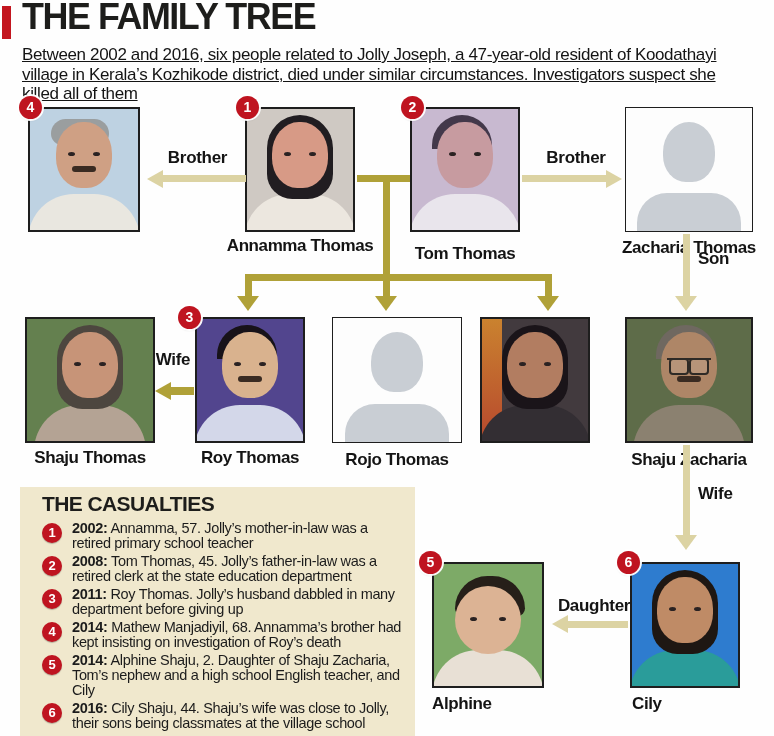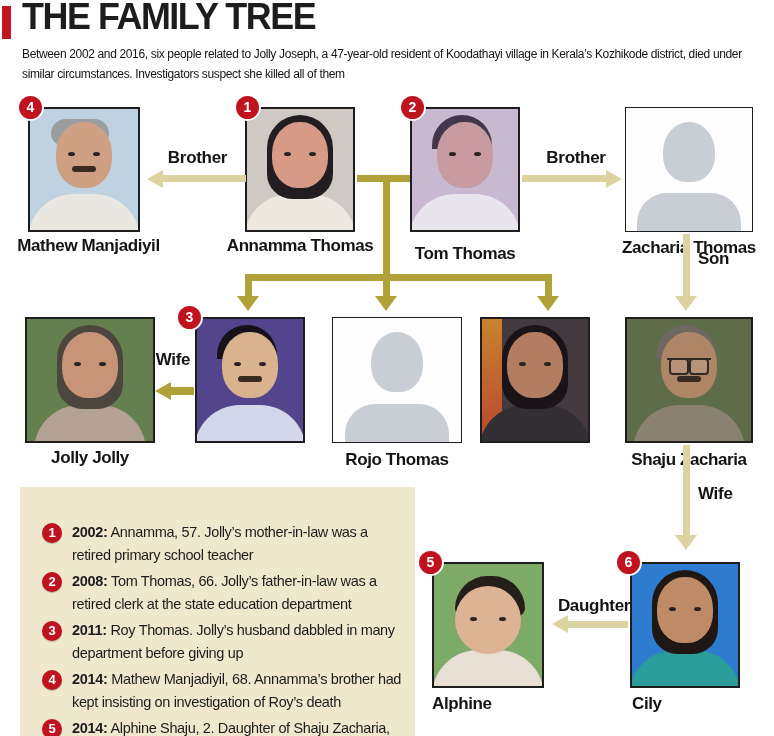--- a/index.html
+++ b/index.html
@@ -4,22 +4,22 @@
 <style>
   * { margin:0; padding:0; box-sizing:border-box; }
   html,body { background:#ffffff; }
   body { font-family:"Liberation Sans", sans-serif; }
   .page { position:relative; width:774px; height:736px; background:#fefefe; overflow:hidden; }
 
   
   .red-bar { position:absolute; left:2px; top:6px; width:9px; height:33px; background:#c3161f; }
   .title { position:absolute; left:22px; top:-4px; font-size:37px; font-weight:bold;
            letter-spacing:-1.5px; color:#1d1d1b; transform:scaleX(.97); transform-origin:left; }
-  .intro { position:absolute; left:22px; top:45px; width:722px; font-size:12px; line-height:19.5px;
-           color:#141414; letter-spacing:-0.35px; }
+  .intro { position:absolute; left:22px; top:45px; width:722px; font-size:17px; line-height:19.5px;
+           color:#141414; letter-spacing:-0.35px;text-decoration:underline; }
 
   
   .photo { position:absolute; border:2px solid #1e1e1e; overflow:hidden; background:var(--pbg,#fff); }
   .shoulders { position:absolute; left:50%; bottom:-16px; width:112px; height:52px; margin-left:-56px;
                background:var(--shirt,#ddd); border-radius:46px 46px 0 0; }
   .hair { position:absolute; left:50%; top:6px; width:66px; height:84px; margin-left:-33px;
           background:var(--hair,#222); border-radius:34px 34px 26px 26px; }
   .hair.m { width:60px; height:34px; border-radius:30px 30px 0 0; }
   .hair.bald { width:58px; height:26px; top:10px; background:var(--hair); opacity:.55; }
   .head { position:absolute; left:50%; top:13px; width:56px; height:66px; margin-left:-28px;
@@ -84,21 +84,21 @@
 
   
   .cas { position:absolute; left:20px; top:487px; width:395px; height:249px; background:#f0e8cd; }
   .cas h2 { position:absolute; left:22px; top:5px; font-size:21px; font-weight:bold; color:#1d1d1b;
             letter-spacing:-0.6px; }
   .cas ul { position:absolute; left:22px; top:34px; width:360px; list-style:none; }
   .cas li { display:flex; align-items:flex-start; margin-bottom:3px; }
   .cas .cbadge { flex:0 0 20px; width:20px; height:20px; border-radius:50%; background:#bf1420;
             color:#fff; font-weight:bold; font-size:13px; line-height:20px; text-align:center;
             margin-top:2px; box-shadow:0 1px 1px rgba(0,0,0,.25); }
-  .cas .ctext { margin-left:10px; width:330px; font-size:14.5px; line-height:23px; color:#1c1c1c;
+  .cas .ctext { margin-left:10px; width:330px; font-size:14.5px; line-height:15px; color:#1c1c1c;
             letter-spacing:-0.35px; }
   .cas .ctext b { letter-spacing:-0.3px; }
 </style>
 </head>
 <body>
 
 <div class="page">
 
   <div class="red-bar"></div>
   <h1 class="title">THE FAMILY TREE</h1>
@@ -107,21 +107,20 @@
   <div class="photo p-mathew" style="left:28px; top:107px; width:112px; height:125px;">
     <div class="shoulders"></div>
     <div class="hair bald"></div>
     <div class="head">
       <div class="eye l"></div>
       <div class="eye r"></div>
       <div class="mustache"></div>
     </div>
   </div>
   <div class="badge" style="left:19px; top:96px;">4</div>
-  <div class="name" style="left:6px; top:236px; width:165px;">Mathew Manjadiyil</div>
 
   <div class="photo p-annamma" style="left:245px; top:107px; width:110px; height:125px;">
     <div class="shoulders"></div>
     <div class="hair"></div>
     <div class="head">
       <div class="eye l"></div>
       <div class="eye r"></div>
     </div>
   </div>
   <div class="badge" style="left:236px; top:96px;">1</div>
@@ -167,32 +166,33 @@
   <div class="ah-down pale" style="left:675px; top:296px;"></div>
 
   <div class="photo p-jolly" style="left:25px; top:317px; width:130px; height:126px;">
     <div class="shoulders"></div>
     <div class="hair"></div>
     <div class="head">
       <div class="eye l"></div>
       <div class="eye r"></div>
     </div>
   </div>
-  <div class="name" style="left:5px; top:448px; width:170px;">Jolly Jolly</div>
+  <div class="name" style="left:5px; top:448px; width:170px;">Shaju Thomas</div>
 
   <div class="photo p-roy" style="left:195px; top:317px; width:110px; height:126px;">
     <div class="shoulders"></div>
     <div class="hair m"></div>
     <div class="head">
       <div class="eye l"></div>
       <div class="eye r"></div>
       <div class="mustache"></div>
     </div>
   </div>
   <div class="badge" style="left:178px; top:306px;">3</div>
+  <div class="name" style="left:165px; top:448px; width:170px;">Roy Thomas</div>
 
   <div class="photo sil" style="left:332px; top:317px; width:130px; height:126px; border-width:1.5px;">
     <div class="sil-shoulders"></div>
     <div class="sil-head"></div>
   </div>
   <div class="name" style="left:312px; top:450px; width:170px;">Rojo Thomas</div>
 
   <div class="photo p-renji" style="left:480px; top:317px; width:110px; height:126px;">
     <div class="shoulders"></div>
     <div class="hair"></div>
@@ -240,28 +240,29 @@
     </div>
   </div>
   <div class="badge" style="left:617px; top:551px;">6</div>
   <div class="name" style="left:632px; top:694px; width:100px; text-align:left;">Cily</div>
 
   <div class="rel" style="left:545px; top:596px; width:98px;">Daughter</div>
   <div class="ln pale" style="left:568px; top:621px; width:60px; height:7px;"></div>
   <div class="ah-left pale" style="left:552px; top:615px;"></div>
 
   <div class="cas">
+    <h2>THE CASUALTIES</h2>
     <ul>
       <li>
         <span class="cbadge">1</span>
         <span class="ctext"><b>2002:</b> <span>Annamma, 57. Jolly’s mother-in-law was a retired primary school teacher</span></span>
       </li>
       <li>
         <span class="cbadge">2</span>
-        <span class="ctext"><b>2008:</b> <span>Tom Thomas, 66. Jolly’s father-in-law was a retired clerk at the state education department</span></span>
+        <span class="ctext"><b>2008:</b> <span>Tom Thomas, 45. Jolly’s father-in-law was a retired clerk at the state education department</span></span>
       </li>
       <li>
         <span class="cbadge">3</span>
         <span class="ctext"><b>2011:</b> <span>Roy Thomas. Jolly’s husband dabbled in many department before giving up</span></span>
       </li>
       <li>
         <span class="cbadge">4</span>
         <span class="ctext"><b>2014:</b> <span>Mathew Manjadiyil, 68. Annamma’s brother had kept insisting on investigation of Roy’s death</span></span>
       </li>
       <li>

